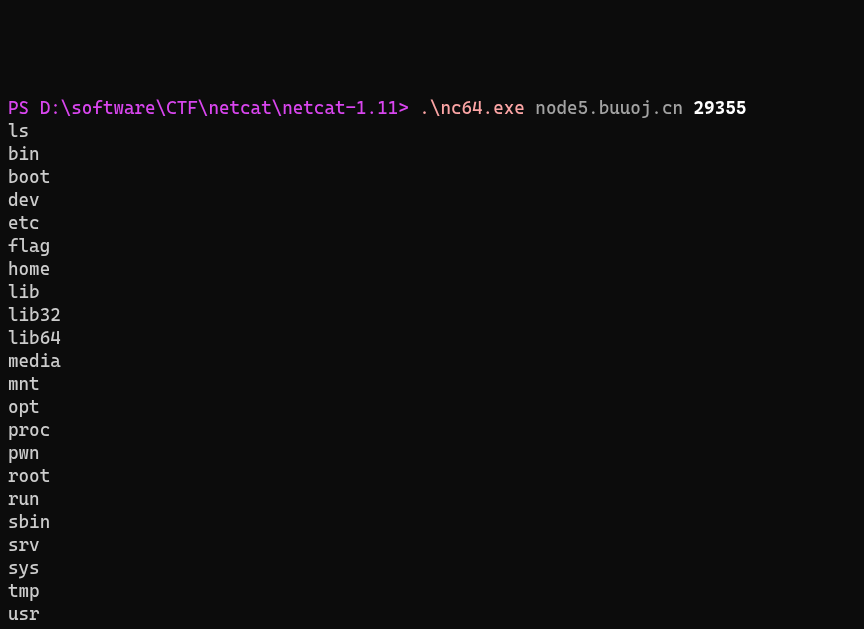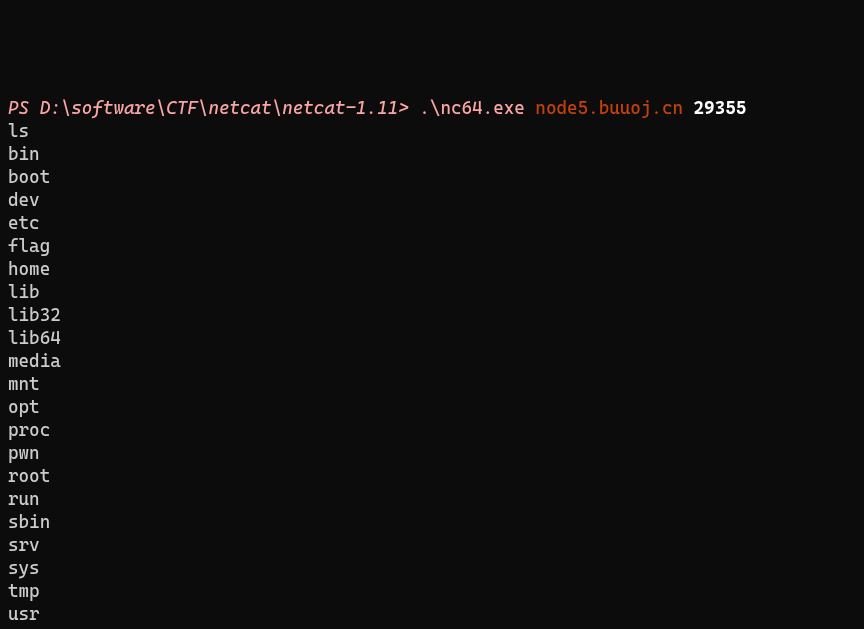--- a/index.html
+++ b/index.html
@@ -13,28 +13,27 @@
       font-family: 'Cascadia Code', 'Consolas', 'Courier New', monospace;
       font-size: 18px;
       line-height: 23px;
       padding: 4px 8px;
       width: 864px;
       height: 629px;
       overflow: hidden;
       white-space: pre;
     }
     .prompt-prefix {
-      color: #fca5a5;
-      font-style: italic;
+      color: #d946ef;
     }
     .exe-yellow {
       color: #fca5a5;
     }
     .arg-white {
-      color: #c2410c;
+      color: #a3a3a3;
     }
     .port-bold {
       color: #ffffff;
       font-weight: bold;
       margin-top: 20px;
     }
     .terminal-line {
       display: block;
     }
     .first-line {

